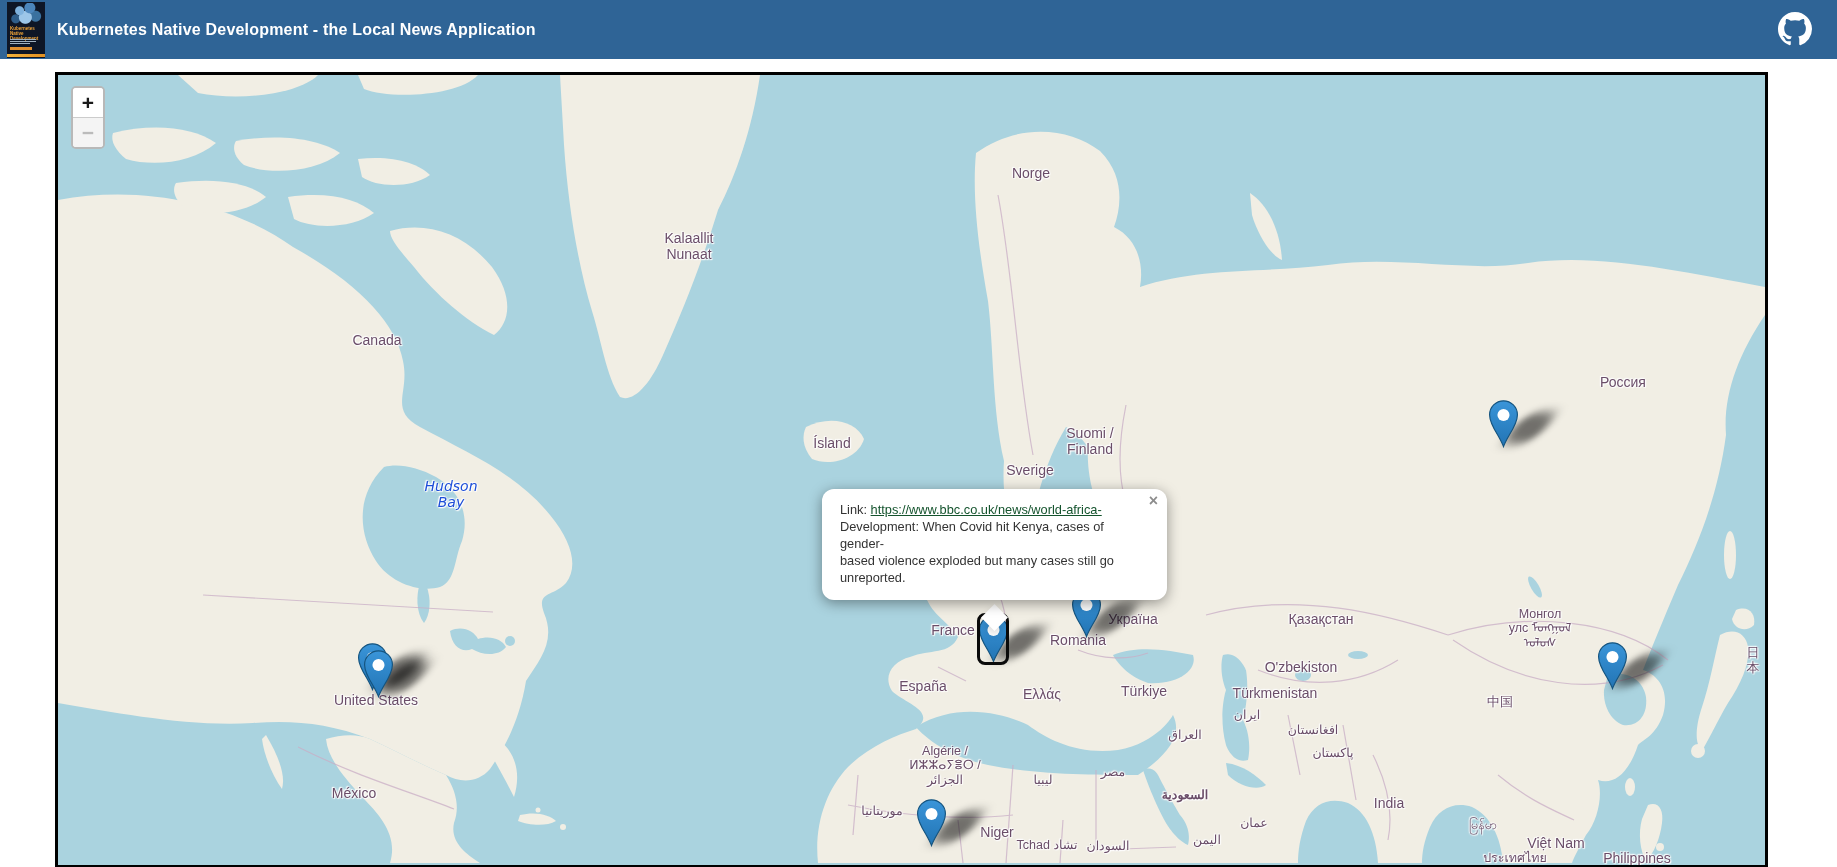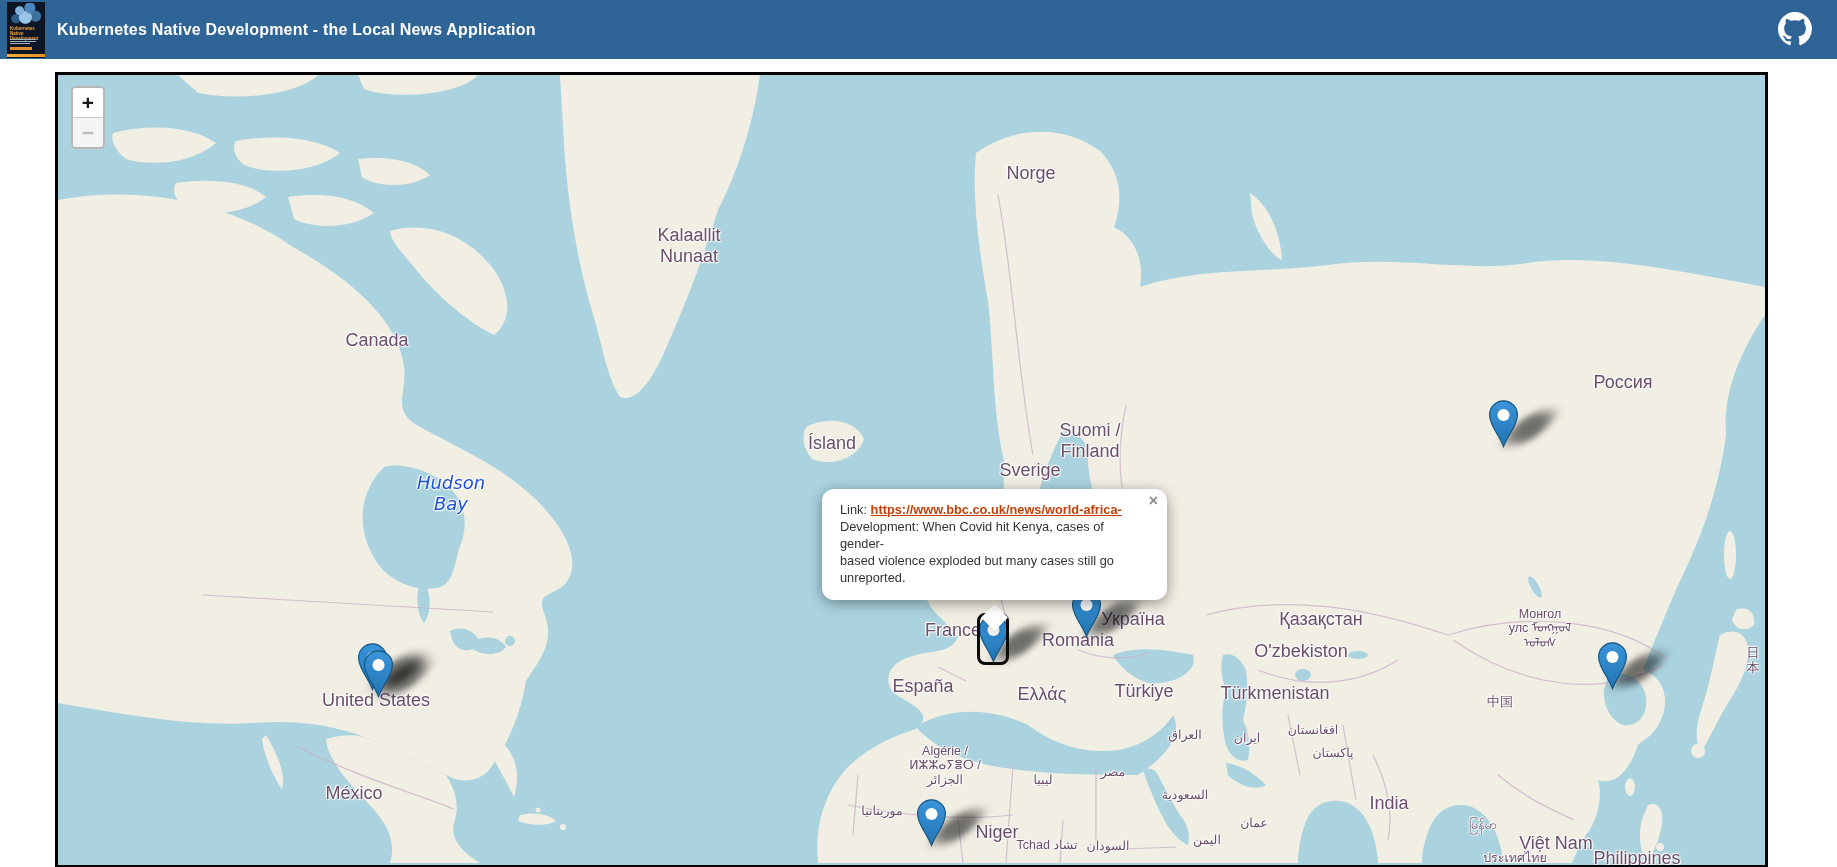--- a/index.html
+++ b/index.html
@@ -32,42 +32,42 @@
   .map svg.world{position:absolute;left:0;top:0;}
 
   
   .zoomctl{position:absolute;left:13px;top:11px;width:30px;border:2px solid rgba(0,0,0,.28);
     border-radius:5px;overflow:hidden;background:#fff;z-index:60;}
   .zbtn{width:30px;height:29px;display:flex;align-items:center;justify-content:center;
     font-size:21px;font-weight:bold;color:#1a1a1a;background:#fff;cursor:pointer;}
   .zbtn.zout{border-top:1px solid #ccc;color:#bbbbbb;background:#f4f4f4;}
 
   
-  .place{position:absolute;transform:translate(-50%,-50%);color:#6a4d68;font-size:18px;
+  .place{position:absolute;transform:translate(-50%,-50%);color:#6a4d68;font-size:14px;
     white-space:pre-line;text-align:center;z-index:10;line-height:1.15;
     text-shadow:0 0 2px #fff,0 0 2px #fff,0 0 3px #fff,1px 1px 1px #fff,-1px -1px 1px #fff;}
   .place.water{color:#1d4ed8;font-style:italic;font-family:"DejaVu Sans",sans-serif;}
   .place.cjk{font-size:13px;}
   .place.small{font-size:12.5px;}
 
   
   .marker{position:absolute;width:0;height:0;z-index:20;}
   .marker .mshadow{position:absolute;left:-4px;top:-36px;width:32px;height:32px;
     background:rgba(8,8,8,.55);filter:blur(5px);transform:skewX(-42deg);
     transform-origin:0 100%;border-radius:40%;}
   .marker svg.pin{position:absolute;left:-14.5px;top:-48px;width:29px;height:48px;}
   .marker.selected{z-index:22;}
   .focus-ring{position:absolute;left:-16px;top:-50px;width:26px;height:46px;
     border:3px solid #0a0a0a;border-radius:8px;}
 
   
   .popup{position:absolute;left:764px;top:414px;width:345px;box-sizing:border-box;
     background:#fff;border-radius:12px;box-shadow:0 3px 14px rgba(0,0,0,.4);
     padding:12px 18px 14px 18px;z-index:50;color:#333;font-size:12.8px;line-height:17px;}
-  .popup a{color:#c2410c;text-decoration:underline;font-weight:bold;}
+  .popup a{color:#14532d;text-decoration:underline;}
   .popup-close{position:absolute;top:5px;right:9px;color:#8d8d8d;font-size:16px;line-height:14px;
     font-weight:bold;cursor:pointer;}
   .popup-tip{position:absolute;left:927px;top:533px;width:19px;height:19px;background:#fff;
     transform:rotate(45deg);box-shadow:3px 3px 8px rgba(0,0,0,.15);z-index:49;}
 </style>
 </head>
 <body>
 
 <div class="header">
   <div class="logo">
@@ -207,40 +207,40 @@
       <div class="place" style="left: 1565px; top: 307px;">Россия</div>
       <div class="place" style="left: 318px; top: 625px;">United States</div>
       <div class="place" style="left: 296px; top: 718px;">México</div>
       <div class="place" style="left: 895px; top: 555px;">France</div>
       <div class="place" style="left: 865px; top: 611px;">España</div>
       <div class="place" style="left: 1075px; top: 544px;">Україна</div>
       <div class="place" style="left: 1020px; top: 565px;">Romania</div>
       <div class="place" style="left: 984px; top: 619px;">Ελλάς</div>
       <div class="place" style="left: 1086px; top: 616px;">Türkiye</div>
       <div class="place" style="left: 1263px; top: 544px;">Қазақстан</div>
-      <div class="place" style="left: 1243px; top: 576px;">O'zbekiston</div>
+      <div class="place" style="left: 1243px; top: 592px;">O'zbekiston</div>
       <div class="place" style="left: 1217px; top: 618px;">Türkmenistan</div>
       <div class="place small" style="left: 1482px; top: 554px;">Монгол
 улс ᠮᠣᠩᠭᠣᠯ
 ᠤᠯᠤᠰ</div>
       <div class="place cjk" style="left: 1442px; top: 627px;">中国</div>
       <div class="place cjk" style="left: 1695px; top: 586px;">日本</div>
       <div class="place small" style="left: 887px; top: 691px;">Algérie /
 ⵍⵣⵣⴰⵢⴻⵔ /
 الجزائر</div>
       <div class="place small" style="left: 824px; top: 736px;">موريتانيا</div>
       <div class="place small" style="left: 985px; top: 705px;">ليبيا</div>
       <div class="place small" style="left: 1055px; top: 697px;">مصر</div>
       <div class="place" style="left: 939px; top: 757px;">Niger</div>
       <div class="place small" style="left: 989px; top: 770px;">Tchad تشاد</div>
       <div class="place small" style="left: 1050px; top: 771px;">السودان</div>
-      <div class="place small" style="left: 1127px; top: 720px;">السعودية</div>
+      <div class="place small" style="left: 1127px; top: 720px; font-weight: bold;">السعودية</div>
       <div class="place small" style="left: 1196px; top: 748px;">عمان</div>
       <div class="place small" style="left: 1149px; top: 765px;">اليمن</div>
-      <div class="place small" style="left: 1189px; top: 663px; text-align: center;">ايران</div>
+      <div class="place small" style="left: 1189px; top: 640px; text-align: center;">ايران</div>
       <div class="place small" style="left: 1127px; top: 660px;">العراق</div>
       <div class="place small" style="left: 1255px; top: 655px;">افغانستان</div>
       <div class="place small" style="left: 1275px; top: 678px;">پاکستان</div>
       <div class="place" style="left: 1331px; top: 728px;">India</div>
       <div class="place small" style="left: 1425px; top: 750px;">မြန်မာ</div>
       <div class="place" style="left: 1498px; top: 768px;">Việt Nam</div>
       <div class="place small" style="left: 1457px; top: 783px;">ประเทศไทย</div>
       <div class="place" style="left: 1579px; top: 783px;">Philippines</div>
     </div>
 

